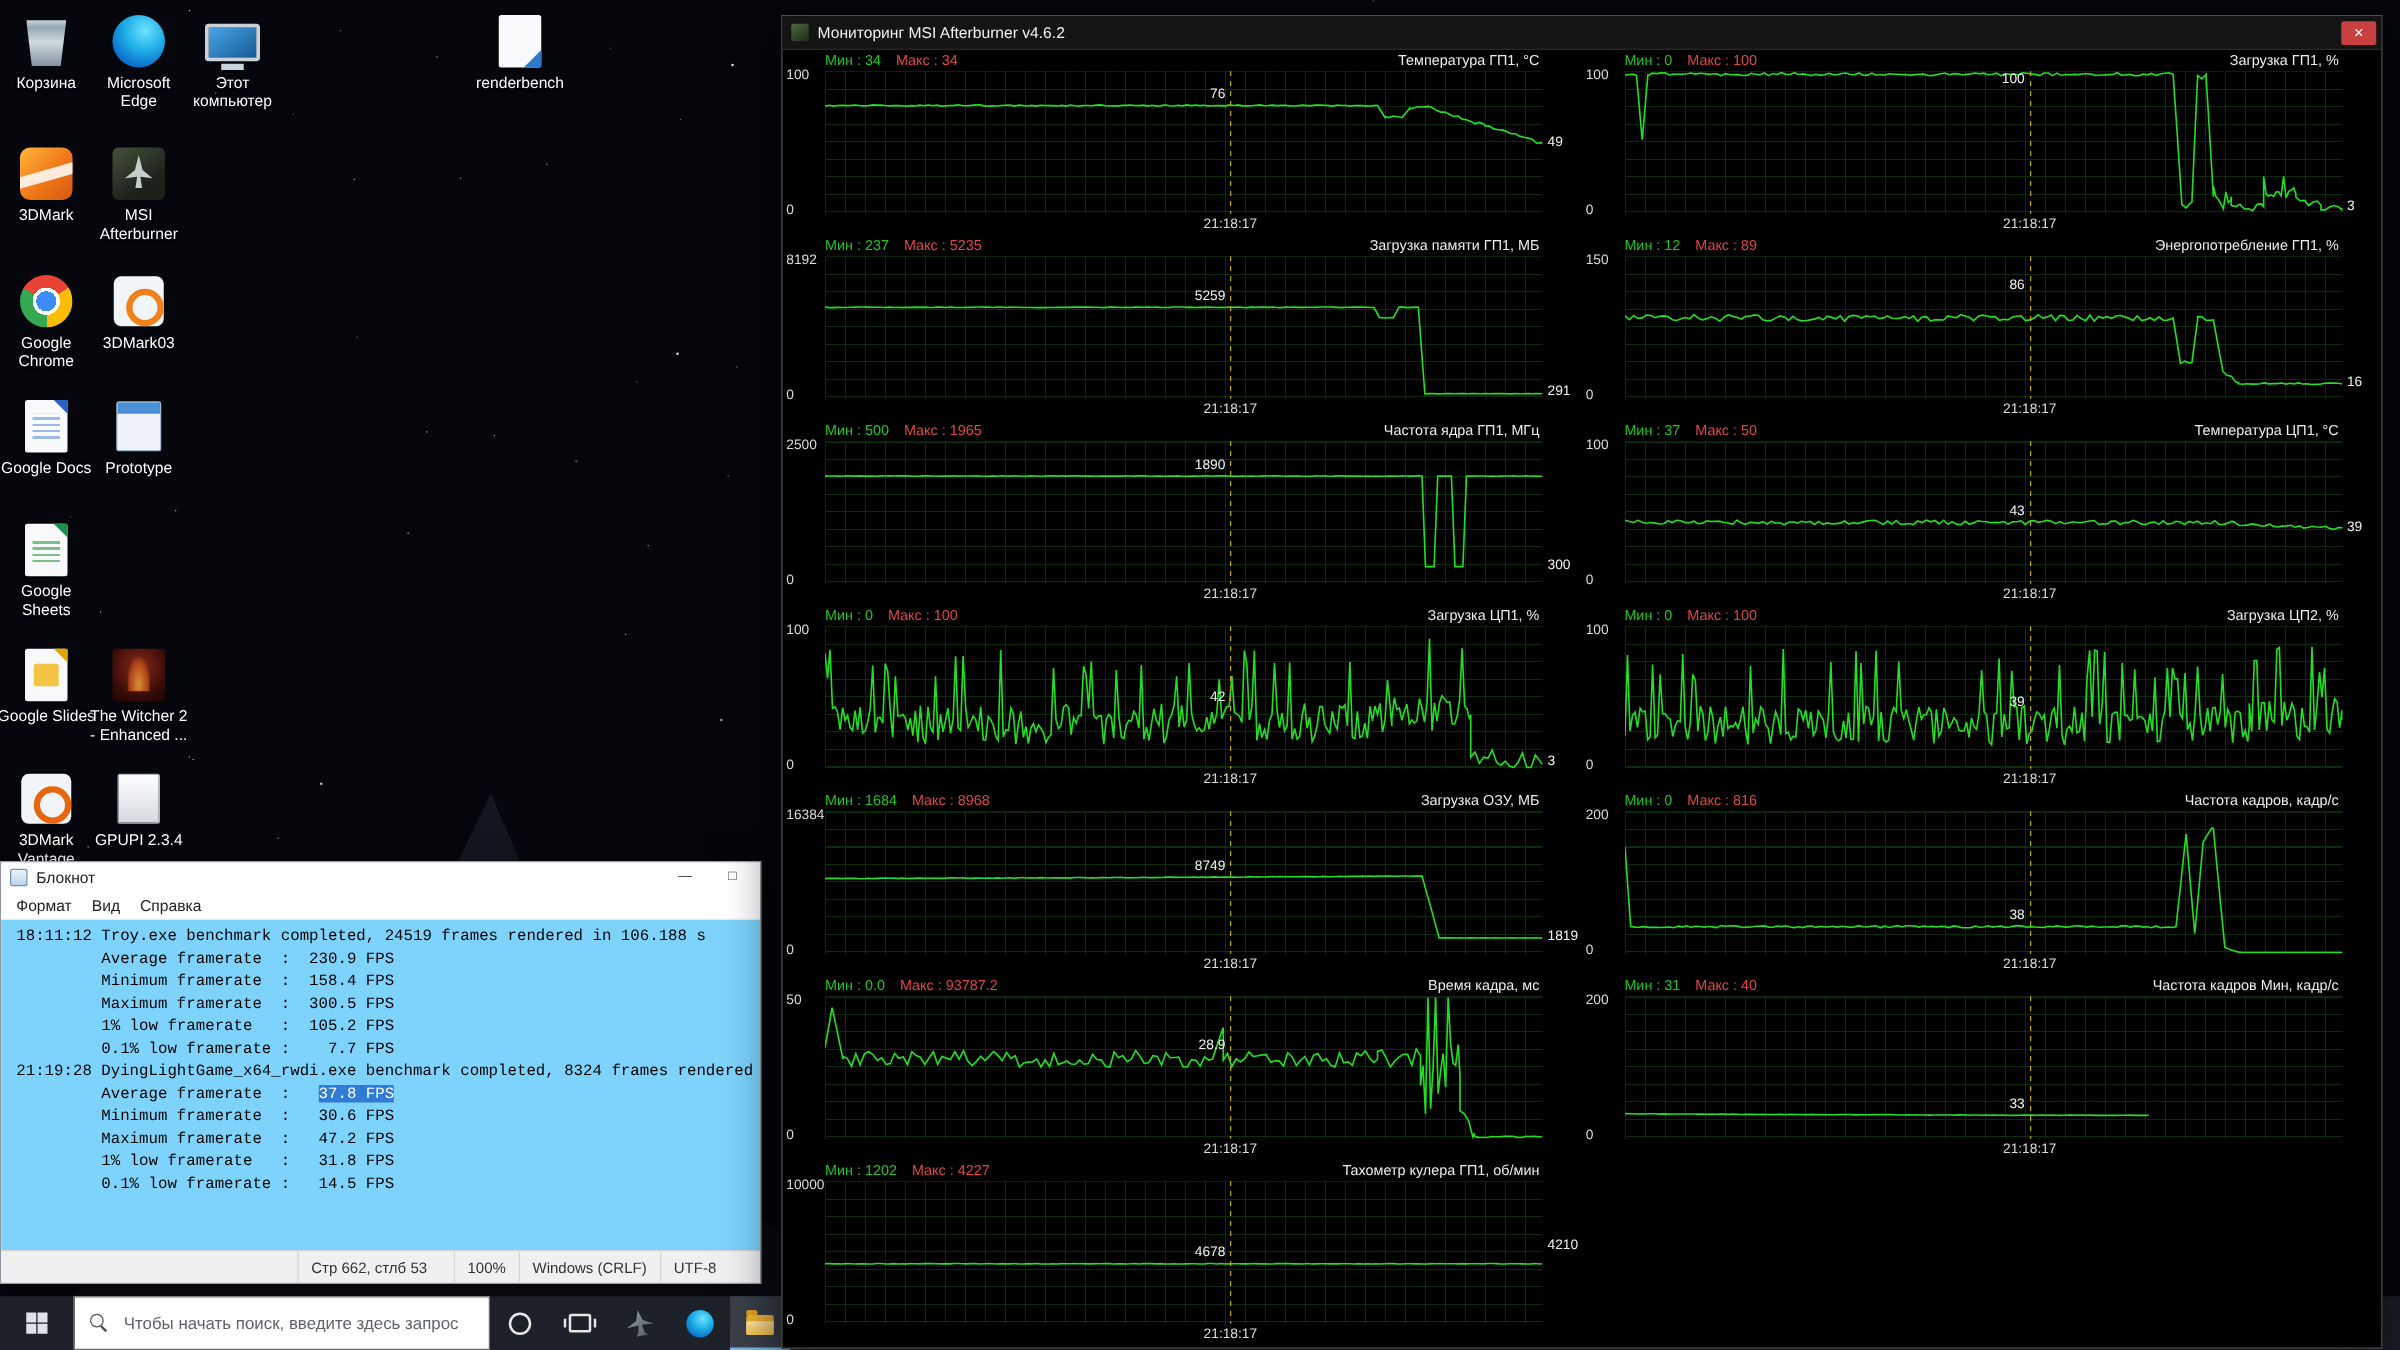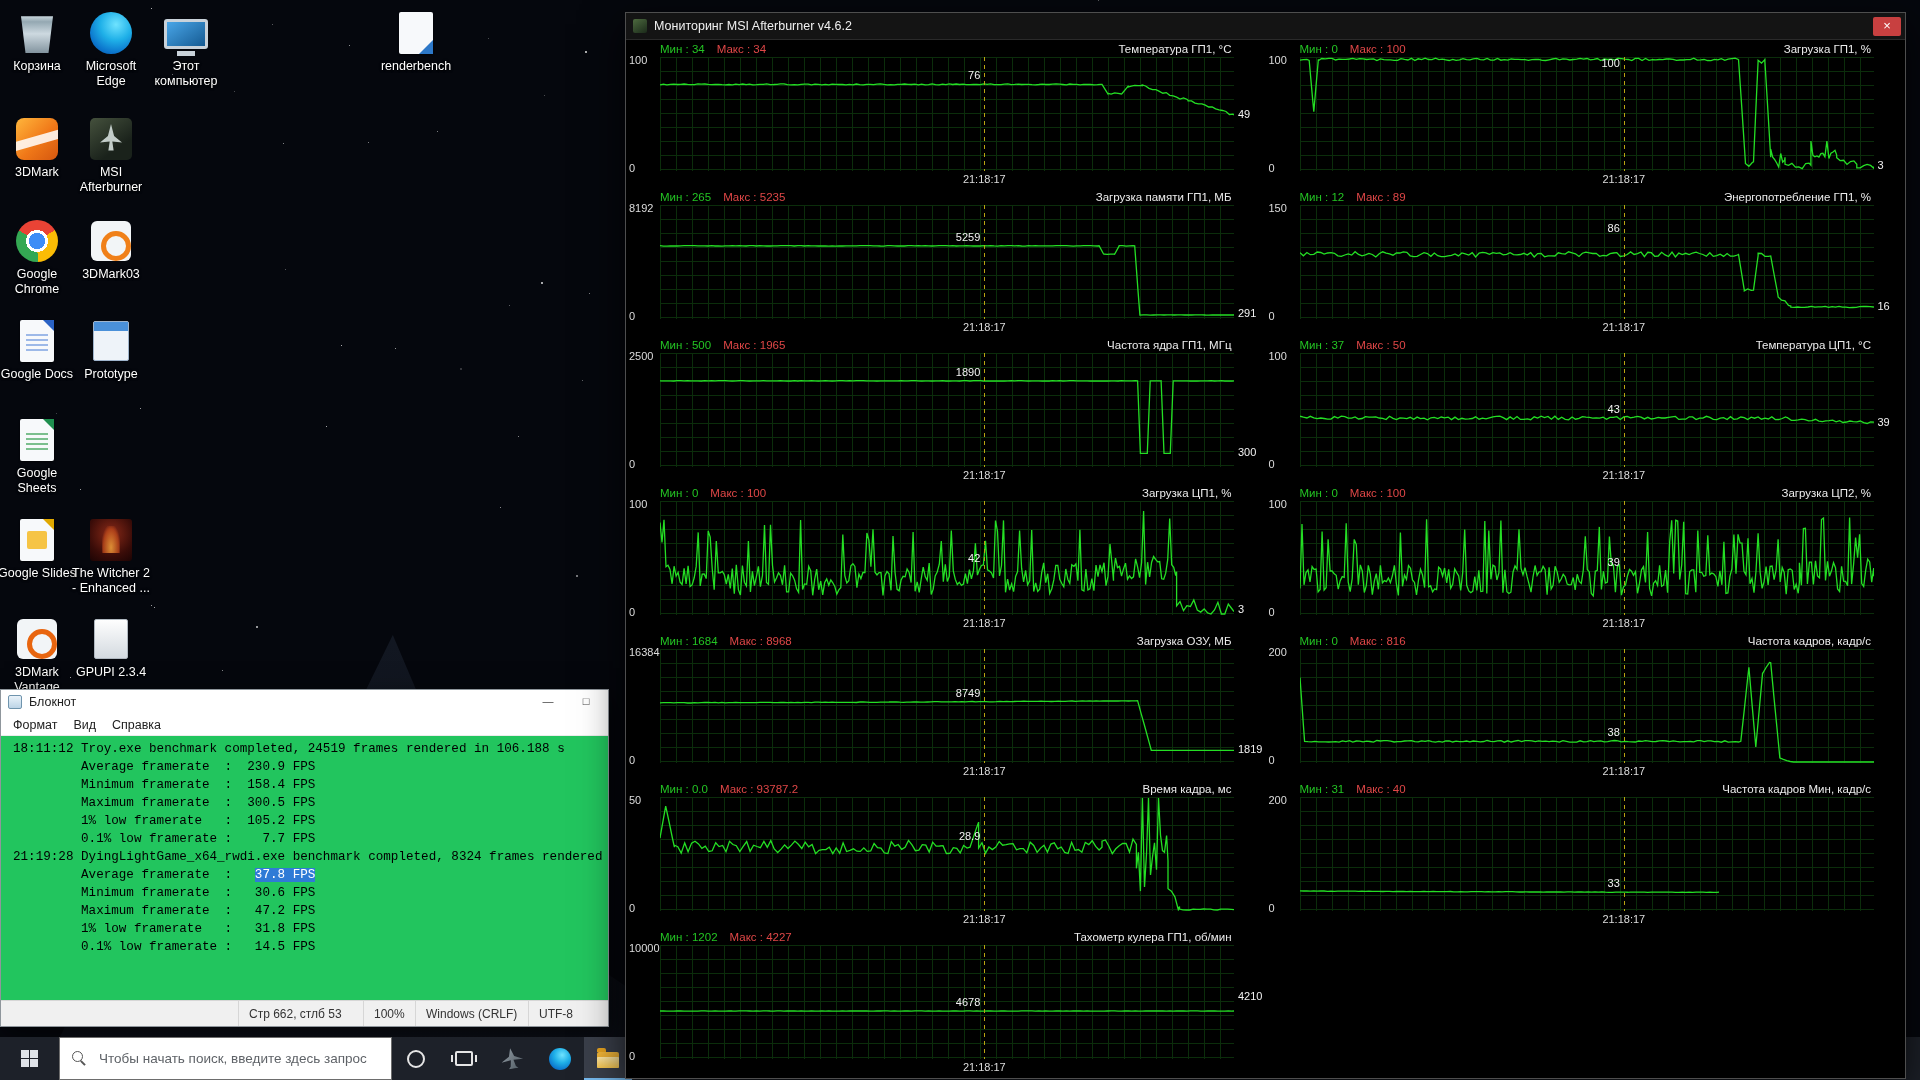--- a/index.html
+++ b/index.html
@@ -41,21 +41,21 @@
 
 
 #notepad{position:absolute;left:0;top:689px;width:609px;height:338px;background:#fff;z-index:5;border:1px solid #8f969c;box-shadow:4px 8px 24px rgba(0,0,0,.55)}
 .np-titlebar{height:24px;display:flex;align-items:center;background:#fff;position:relative}
 .np-appicon{width:14px;height:14px;margin:0 7px;background:linear-gradient(#eaf3fa,#bcd4e6);border:1px solid #6f94ad;border-radius:2px}
 .np-title{font-size:12.5px;color:#222}
 .np-btn{position:absolute;top:0;width:36px;height:24px;text-align:center;line-height:22px;font-size:11px;color:#444;cursor:default}
 .np-min{right:42px}.np-max{right:4px}
 .np-menubar{height:22px;display:flex;align-items:center;background:#fff;border-bottom:1px solid #ececec;padding-left:4px}
 .np-menuitem{font-size:12.5px;color:#222;padding:0 8px}
-.np-content{height:264px;background:#22c55e;font-family:"Liberation Mono","DejaVu Sans Mono",monospace;font-size:12.6px;line-height:18px;color:#000;padding:4px 0 0 12px;white-space:pre;overflow:hidden}
+.np-content{height:264px;background:#7dd3fc;font-family:"Liberation Mono","DejaVu Sans Mono",monospace;font-size:12.6px;line-height:18px;color:#000;padding:4px 0 0 12px;white-space:pre;overflow:hidden}
 .np-sel{background:#2f7bd6;color:#fff}
 .np-statusbar{position:absolute;left:0;right:0;bottom:0;height:26px;background:#f0f0f0;border-top:1px solid #d6d6d6;display:flex;font-size:12px;color:#333;overflow:hidden}
 .np-cell{border-left:1px solid #d6d6d6;display:flex;align-items:center;padding-left:10px;white-space:nowrap}
 .np-cell:first-child{border-left:none;flex:1}
 
 
 #taskbar{position:absolute;left:0;bottom:0;width:1920px;height:43px;background:#1d2129;z-index:8;display:flex;align-items:stretch}
 .tb-start{width:59px;display:flex;align-items:center;justify-content:center}
 .win-logo{width:17px;height:17px;background:linear-gradient(#dfe3e8,#dfe3e8) 0 0/8px 8px no-repeat,linear-gradient(#dfe3e8,#dfe3e8) 9px 0/8px 8px no-repeat,linear-gradient(#dfe3e8,#dfe3e8) 0 9px/8px 8px no-repeat,linear-gradient(#dfe3e8,#dfe3e8) 9px 9px/8px 8px no-repeat}
 .tb-search{width:333px;background:#fff;border:1px solid #6d6d6d;display:flex;align-items:center;gap:12px;padding-left:12px}
@@ -419,21 +419,21 @@
               <div class="cursor-line" style="left: 324.31px;"></div>
               <span class="cursor-label" style="left: 320.31px; top: 12.36px;">76</span>
               <span class="current-label" style="top: 51.14px;">49</span>
             </div>
             <div class="chart-time">
               <span style="left: 358.31px;">21:18:17</span>
             </div>
           </div>
           <div class="chart">
             <div class="chart-head">
-              <span class="mm-min">Мин : 265</span>
+              <span class="mm-min">Мин : 237</span>
               <span class="mm-max">Макс : 5235</span>
               <span class="chart-title">Загрузка памяти ГП1, МБ</span>
             </div>
             <div class="chart-plot">
               <span class="ax ax-top">8192</span>
               <span class="ax ax-bot">0</span>
               <svg class="plotline" viewBox="0 0 574 114" preserveAspectRatio="none">
                 <polyline points="0.0,40.6 3.4,41.1 6.9,41.1 10.3,40.9 13.8,41.0 17.2,41.0 20.7,40.8 24.1,40.7 27.6,40.6 31.0,40.6 34.4,40.7 37.9,40.8 41.3,40.8 44.8,40.8 48.2,41.0 51.7,40.7 55.1,41.0 58.5,40.8 62.0,41.1 65.4,40.8 68.9,40.9 72.3,40.7 75.8,40.9 79.2,40.7 82.7,40.9 86.1,41.0 89.5,40.7 93.0,40.7 96.4,41.0 99.9,40.6 103.3,40.9 106.8,41.0 110.2,41.0 113.7,40.9 117.1,40.9 120.5,40.6 124.0,40.6 127.4,40.7 130.9,40.6 134.3,41.0 137.8,40.6 141.2,40.6 144.6,41.0 148.1,40.7 151.5,40.8 155.0,40.8 158.4,41.0 161.9,41.0 165.3,41.0 168.8,41.1 172.2,41.0 175.6,41.1 179.1,41.0 182.5,41.0 186.0,40.8 189.4,40.9 192.9,40.8 196.3,40.9 199.8,40.6 203.2,40.7 206.6,40.7 210.1,40.7 213.5,40.8 217.0,40.8 220.4,41.0 223.9,41.1 227.3,40.7 230.7,40.7 234.2,40.8 237.6,41.0 241.1,40.9 244.5,41.0 248.0,40.7 251.4,40.6 254.9,40.8 258.3,40.7 261.7,40.8 265.2,40.6 268.6,40.9 272.1,41.0 275.5,40.9 279.0,40.6 282.4,40.6 285.9,40.6 289.3,40.9 292.7,40.7 296.2,41.0 299.6,40.8 303.1,40.9 306.5,40.7 310.0,40.8 313.4,41.0 316.8,40.8 320.3,41.0 323.7,40.6 327.2,40.9 330.6,40.6 334.1,40.9 337.5,41.1 341.0,40.7 344.4,40.9 347.8,40.6 351.3,40.7 354.7,40.9 358.2,40.6 361.6,41.0 365.1,41.1 368.5,40.7 372.0,40.8 375.4,40.6 378.8,40.9 382.3,40.9 385.7,40.8 389.2,40.8 392.6,40.9 396.1,40.6 399.5,40.6 402.9,40.6 406.4,40.7 409.8,40.9 413.3,41.1 416.7,40.8 420.2,40.8 423.6,40.6 427.1,40.7 430.5,40.7 433.9,40.8 437.4,41.0 439.1,40.8 439.1,40.8 442.6,47.2 443.7,49.3 443.7,49.0 447.1,49.4 450.6,49.2 454.0,49.1 454.6,49.3 454.6,49.3 458.1,42.9 459.2,40.8 459.2,40.6 462.6,40.7 466.1,41.1 469.5,40.9 473.0,40.7 474.7,40.8 474.7,40.8 478.1,86.9 479.9,110.0 479.9,110.1 483.3,109.9 486.8,109.9 490.2,110.1 493.6,110.0 497.1,109.9 500.5,109.9 504.0,110.0 507.4,109.9 510.9,109.8 514.3,110.0 517.7,109.9 521.2,109.9 524.6,110.0 528.1,109.9 531.5,110.0 535.0,109.9 538.4,109.9 541.9,109.8 545.3,110.0 548.7,110.1 552.2,109.9 555.6,110.0 559.1,110.0 562.5,109.8 566.0,110.0 569.4,109.9 572.9,110.0 574.0,110.0" fill="none" stroke="#24de24" stroke-width="1.3"></polyline>
               </svg>
               <div class="cursor-line" style="left: 324.31px;"></div>

